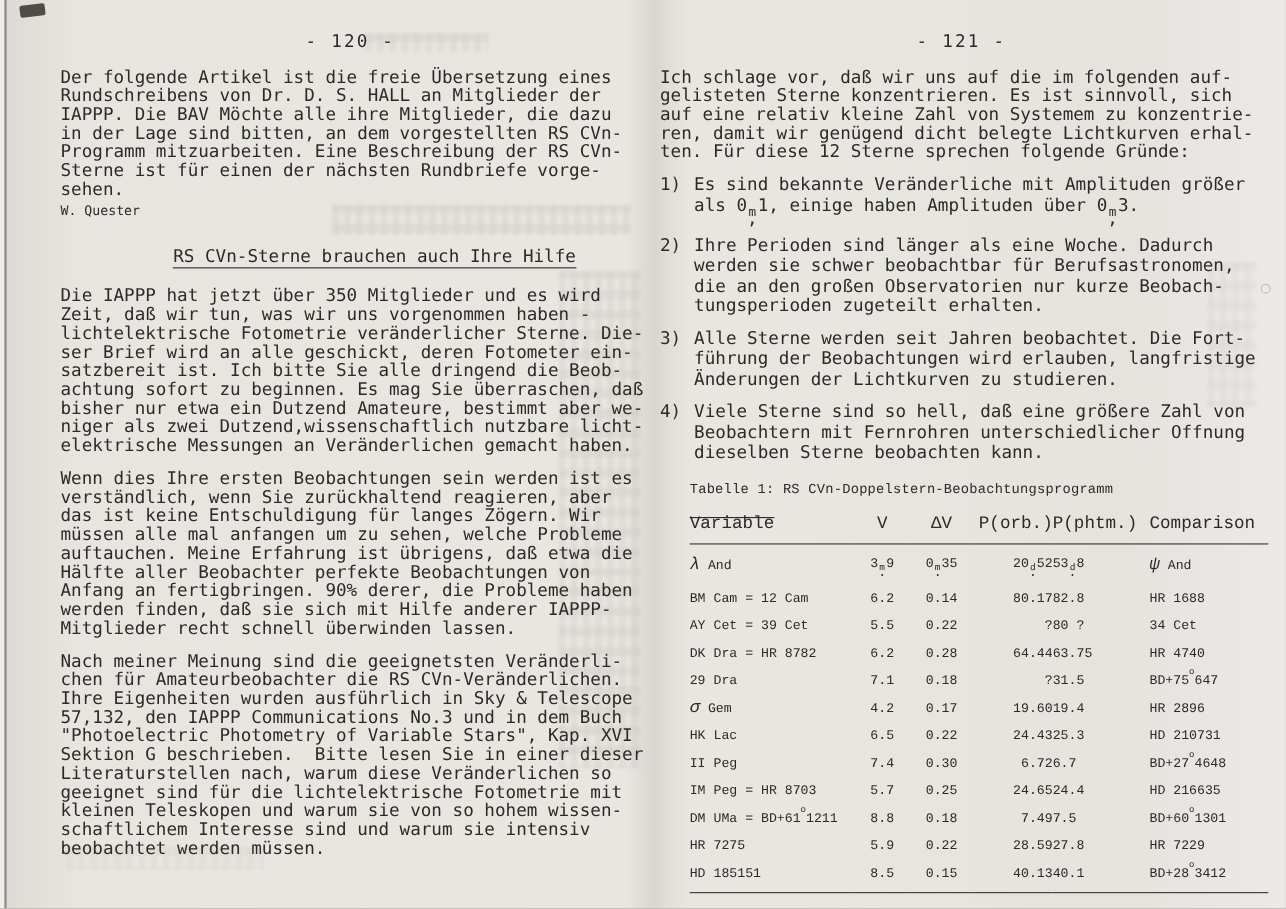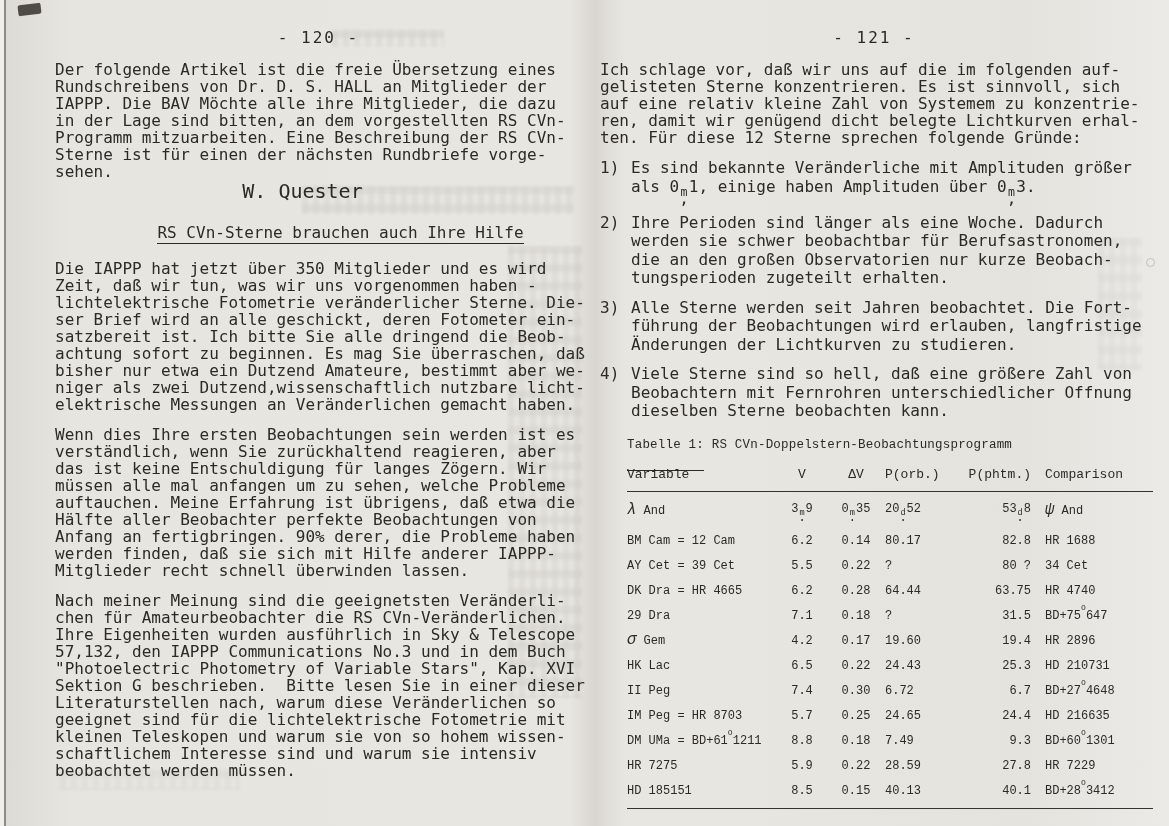--- a/index.html
+++ b/index.html
@@ -31,43 +31,43 @@
   .smudge-3{left:332px;top:30px;width:112px;height:17px;}
   .smudge-4{left:1098px;top:238px;width:44px;height:132px;opacity:.08;}
   .smudge-5{left:60px;top:770px;width:180px;height:20px;opacity:.07;}
 
   
   .page{position:absolute;top:28px;}
   .page-left{left:55px;width:527px;}
   .page-right{left:600px;width:548px;}
   .pagenum{text-align:center;font-size:16px;letter-spacing:2px;margin:0 0 14px 0;}
   .para{font-size:16px;line-height:17px;white-space:pre;margin:0 0 13px 0;}
-  .signature{font-size:20px;line-height:18.5px;text-align:center;margin:-11px 32px 22px 0;}
+  .signature{font-size:12px;line-height:18.5px;text-align:left;margin:-11px 32px 22px 0;}
   .heading-wrap{margin:6px 0 16px 44px;text-align:center;}
   .heading{display:inline-block;font-size:16px;border-bottom:1.6px solid #2b2a26;padding-bottom:1px;}
 
   
   .reason{display:flex;font-size:16px;line-height:18.5px;margin:0 0 11px 0;}
   .rmark{flex:none;width:31px;}
   .rtext{flex:1;}
 
   
   .tablewrap{margin:17px 0 0 27px;font-family:"Liberation Mono","DejaVu Sans Mono",monospace;}
   .caption{font-size:12.5px;margin:0 0 15px 0;letter-spacing:.2px;}
   .cap-label{border-bottom:1.4px solid #2b2a26;padding-bottom:18px;}
   table{border-collapse:collapse;table-layout:fixed;width:512px;font-size:12px;}
-  th{font-weight:normal;padding:0 0 9px 0;border-bottom:1.6px solid #35332e;font-size:13px;}
+  th{font-weight:normal;padding:0 0 9px 0;border-bottom:1.6px solid #35332e;font-size:16px;}
   td{padding:5px 0 6px 0;}
   tbody tr:first-child td{padding-top:10px;padding-bottom:8px;}
   tbody tr:last-child td{border-bottom:1.6px solid #35332e;padding-bottom:10px;}
   .col-0{width:150px;text-align:left;}
   .col-1{width:50px;text-align:center;}
   .col-2{width:58px;text-align:center;}
-  .col-3{width:72px;text-align:left;}
-  .col-4{width:74px;text-align:right;}
+  .col-3{width:72px;text-align:right;}
+  .col-4{width:74px;text-align:left;}
   .col-5{width:108px;text-align:left;padding-left:14px;}
   th.col-5{padding-left:14px;}
 
   
   .stk{display:inline-flex;flex-direction:column;align-items:center;vertical-align:-0.28em;line-height:1;}
   .stk .t{font-size:0.72em;line-height:0.62em;}
   .stk .b{line-height:0.40em;}
   sup.deg{font-size:0.68em;position:relative;top:-0.45em;line-height:0;}
   .gk{font-size:1.3em;font-style:italic;line-height:0;}
 </style>
@@ -210,21 +210,21 @@
             </tr>
             <tr>
               <td class="col-0">AY Cet = 39 Cet</td>
               <td class="col-1">5.5</td>
               <td class="col-2">0.22</td>
               <td class="col-3">?</td>
               <td class="col-4">80 ?</td>
               <td class="col-5">34 Cet</td>
             </tr>
             <tr>
-              <td class="col-0">DK Dra = HR 4665</td>
+              <td class="col-0">DK Dra = HR 8782</td>
               <td class="col-1">6.2</td>
               <td class="col-2">0.28</td>
               <td class="col-3">64.44</td>
               <td class="col-4">63.75</td>
               <td class="col-5">HR 4740</td>
             </tr>
             <tr>
               <td class="col-0">29 Dra</td>
               <td class="col-1">7.1</td>
               <td class="col-2">0.18</td>
@@ -262,21 +262,21 @@
               <td class="col-2">0.25</td>
               <td class="col-3">24.65</td>
               <td class="col-4">24.4</td>
               <td class="col-5">HD 216635</td>
             </tr>
             <tr>
               <td class="col-0">DM UMa = BD+61<sup class="deg">o</sup>1211</td>
               <td class="col-1">8.8</td>
               <td class="col-2">0.18</td>
               <td class="col-3">7.49</td>
-              <td class="col-4">9.3</td>
+              <td class="col-4">7.5</td>
               <td class="col-5">BD+60<sup class="deg">o</sup>1301</td>
             </tr>
             <tr>
               <td class="col-0">HR 7275</td>
               <td class="col-1">5.9</td>
               <td class="col-2">0.22</td>
               <td class="col-3">28.59</td>
               <td class="col-4">27.8</td>
               <td class="col-5">HR 7229</td>
             </tr>

